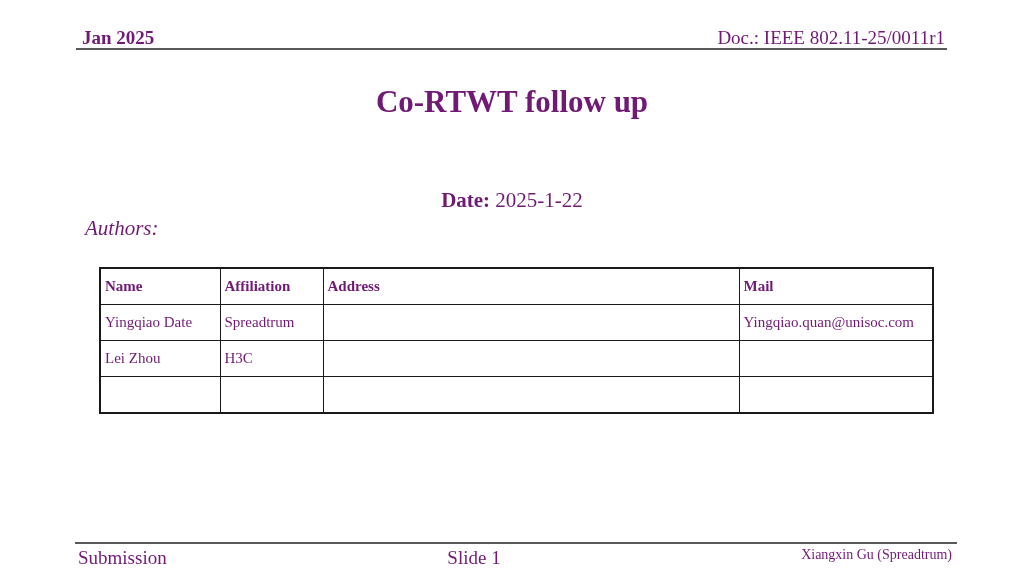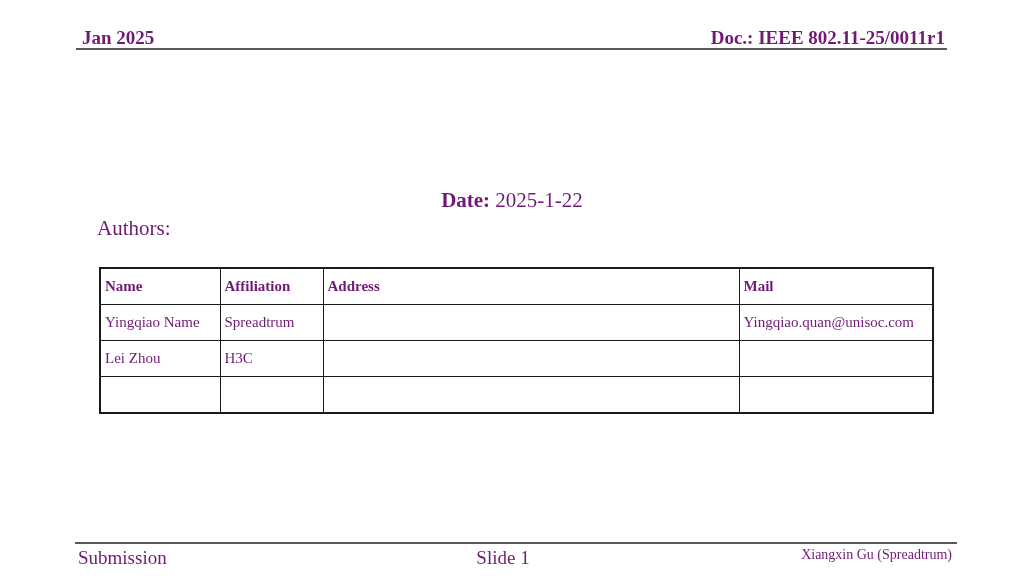--- a/index.html
+++ b/index.html
@@ -24,21 +24,21 @@
     top: 27px;
     font-size: 19px;
     font-weight: bold;
     white-space: nowrap;
   }
   .hdr-right {
     position: absolute;
     right: 79px;
     top: 27px;
     font-size: 19px;
-    font-weight: bold;
+    font-weight: normal;
     white-space: nowrap;
   }
   .hdr-line {
     position: absolute;
     left: 76px;
     top: 48px;
     width: 871px;
     height: 2px;
     background: #595959;
   }
@@ -61,23 +61,24 @@
     width: 1024px;
     text-align: center;
     font-size: 21px;
     white-space: nowrap;
     margin-top: 28px;
   }
   .date-line .bold { font-weight: bold; }
   
   .authors {
     position: absolute;
-    left: 97px;
+    left: 85px;
     top: 216px;
     font-size: 21px;
+    font-style: italic;
   }
   
   table.authors-table {
     position: absolute;
     left: 99px;
     top: 267px;
     width: 833px;
     border-collapse: collapse;
     table-layout: fixed;
     font-size: 15px;
@@ -116,41 +117,41 @@
     white-space: nowrap;
   }
   .ftr-center {
     position: absolute;
     left: 0;
     top: 547px;
     width: 948px;
     text-align: center;
     font-size: 19px;
     white-space: nowrap;
-    margin-left: 29px;
   }
   .ftr-right {
     position: absolute;
     right: 72px;
     top: 547px;
     font-size: 14px;
     white-space: nowrap;
   }
 </style>
 </head>
 <body>
 
 <div class="slide">
 
   <div class="hdr-left">Jan 2025</div>
 
   <div class="hdr-right">Doc.: IEEE 802.11-25/0011r1</div>
 
   <div class="hdr-line"></div>
 
+  <div class="title">Co-RTWT follow up</div>
 
   <div class="date-line"><span class="bold">Date:</span><span> </span><span>2025-1-22</span></div>
 
   <div class="authors">Authors:</div>
 
   <table class="authors-table">
     <colgroup>
       <col class="c-name">
       <col class="c-affil">
       <col class="c-addr">
@@ -159,21 +160,21 @@
     <thead>
       <tr>
           <th>Name</th>
           <th>Affiliation</th>
           <th>Address</th>
           <th>Mail</th>
         </tr>
     </thead>
     <tbody>
         <tr>
-          <td>Yingqiao Name</td>
+          <td>Yingqiao Date</td>
           <td>Spreadtrum</td>
           <td></td>
           <td>Yingqiao.quan@unisoc.com</td>
         </tr>
         <tr>
           <td>Lei Zhou</td>
           <td>H3C</td>
           <td></td>
           <td></td>
         </tr>

